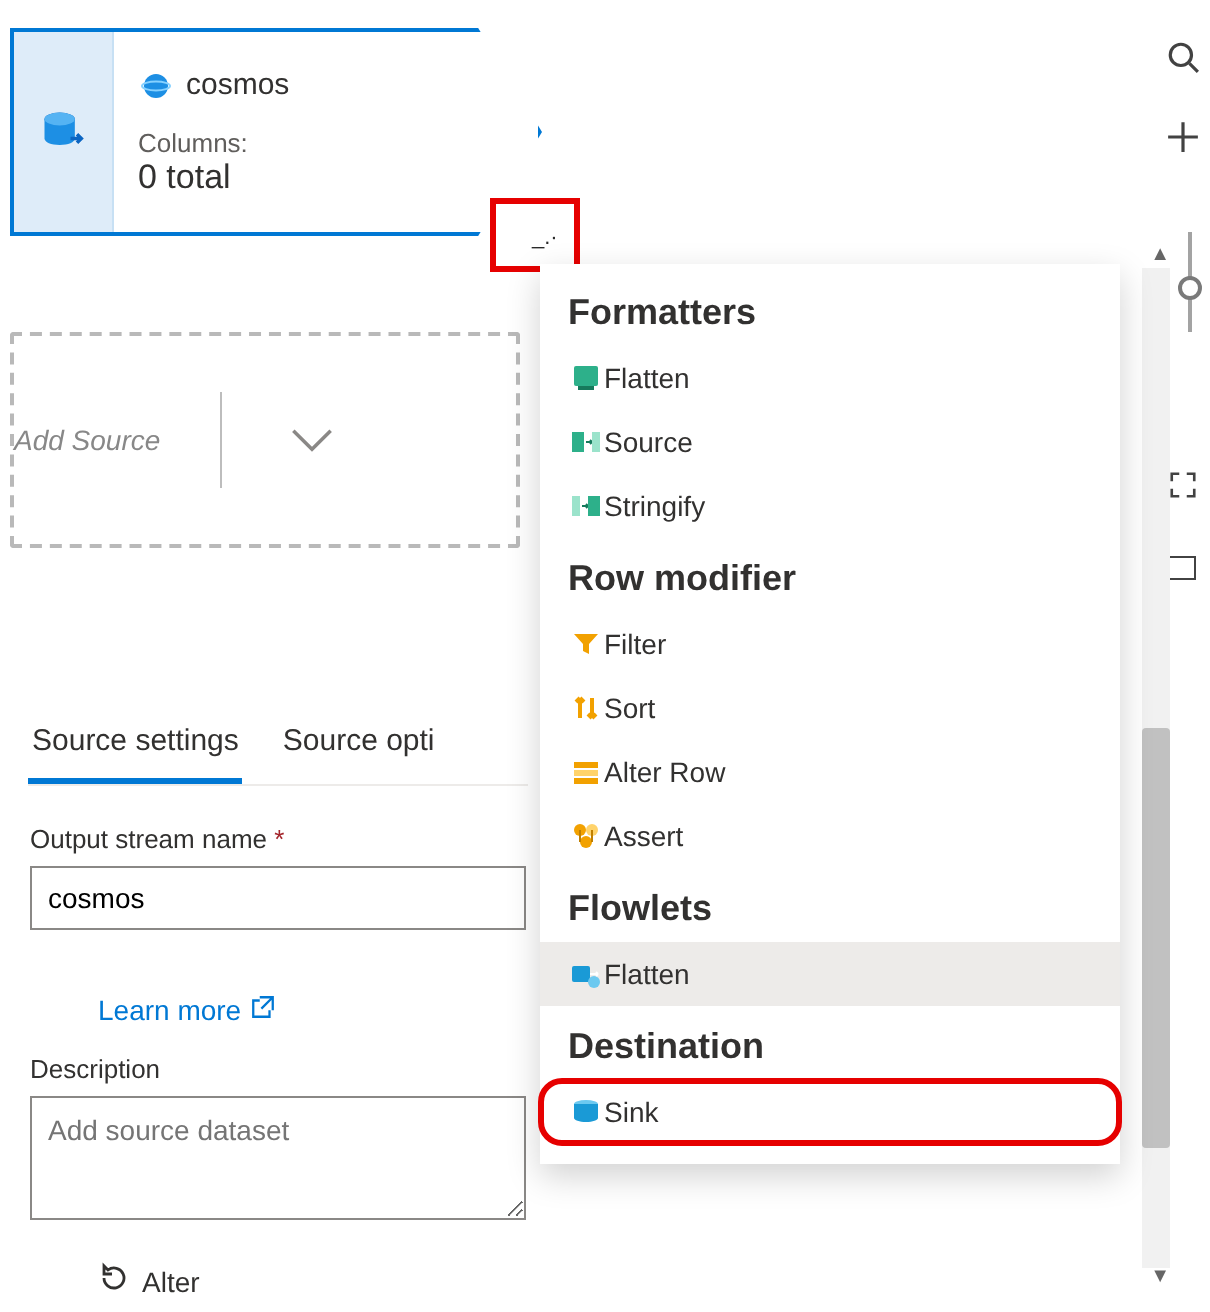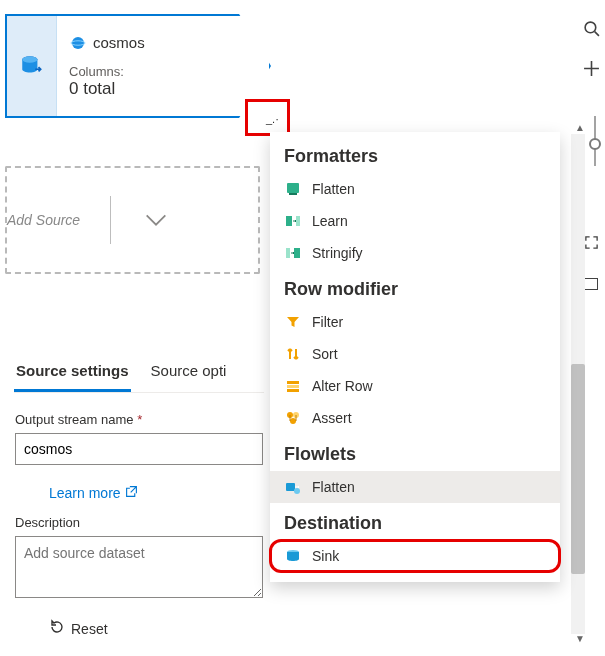--- a/index.html
+++ b/index.html
@@ -27,42 +27,42 @@
   .chevron-down { width:30px; height:30px; display:flex; align-items:center; justify-content:center; }
   .vdiv { width:1px; height:48px; background:#bdbdbd; }
 
   
   .plus-area { position:absolute; left:245px; top:99px; width:45px; height:37px; border:3px solid #e60000; background:transparent; }
   .plus-dot { position:absolute; left:266px; top:113px; font-size:11px; color:#2a2a2a; }
 
   
   .tabs { position:absolute; left:14px; top:362px; display:flex; gap:18px; border-bottom:1px solid #edebe9; width:250px;}
   .tab { padding:0 2px 10px 2px; color:#323130; font-size:15px; cursor:pointer;}
-  .tab.active { border-bottom:3px solid #0078d4; font-weight:700; color:#323130;}
+  .tab.active { border-bottom:3px solid #0078d4; font-weight:400; color:#323130;}
 
   
   .form { position:absolute; left:15px; top:412px; width:248px; }
   .label { font-size:13px; margin-bottom:6px; }
   .req { color:#a4262c; }
   .input { width:100%; border:1px solid #8a8886; padding:6px 8px; font-size:14px; height:32px;}
-  .link { color:#0078d4; display:inline-flex; align-items:center; gap:4px; margin:20px 0 14px 34px; cursor:pointer;}
+  .link { color:#0078d4; display:inline-flex; align-items:center; gap:4px; margin:32px 0 14px 34px; cursor:pointer;}
   .textarea { width:100%; border:1px solid #8a8886; padding:8px; font-size:14px; height:62px; color:#0369a1;}
   .reset { display:flex; align-items:center; gap:6px; color:#323130; margin-top:18px; margin-left:34px;}
 
   
   .rail { position:absolute; right:4px; top:18px; display:flex; flex-direction:column; gap:20px; align-items:center; color:#424242;}
   .rail-icon { width:20px; height:20px; display:flex; align-items:center; justify-content:center; }
 
   
   .menu {
     position:absolute; left:270px; top:132px; width:290px; background:#fff;
     box-shadow: 0 6px 16px rgba(0,0,0,0.18); padding:4px 0 10px 0;
   }
   .menu-group { padding:10px 14px 6px 14px; font-weight:600; font-size:18px;}
-  .menu-item { display:flex; align-items:center; gap:10px; padding:7px 14px; cursor:pointer; font-size:14px;}
+  .menu-item { display:flex; align-items:center; padding:7px 14px; cursor:pointer; font-size:14px;}
   .menu-item.hover { background:#edebe9; }
   .menu-item.highlight { outline:3px solid #e60000; outline-offset:-2px;border-radius:11px; }
   .mi-icon { width:18px; height:18px; display:flex; align-items:center; justify-content:center; }
 
   
   .scrollbar { position:absolute; right:20px; top:134px; width:14px; height:500px; background:#f1f1f1;}
   .scrollthumb { position:absolute; right:20px; top:364px; width:14px; height:210px; background:#c1c1c1; border-radius:2px;}
   .scroll-up { position:absolute; right:20px; top:122px; color:#666; font-size:10px;}
   .scroll-dn { position:absolute; right:20px; top:633px; color:#666; font-size:10px;}
 
@@ -131,21 +131,21 @@
     </span>
   </a>
   <div class="label">Description</div>
   <textarea class="textarea" placeholder="Add source dataset" style=""></textarea>
   <div class="reset">
     <span>
       <svg width="16" height="16" viewBox="0 0 16 16">
           <path d="M3 8a5 5 0 1 0 2-4L3 2v4h4" stroke="#323130" stroke-width="1.4" fill="none"></path>
         </svg>
     </span>
-    <span>Reset</span>
+    <span>Alter</span>
   </div>
 </div>
 
 <div class="rail">
   <div class="rail-icon">
     <svg width="17" height="17" viewBox="0 0 16 16">
         <circle cx="7" cy="7" r="5" stroke="#424242" stroke-width="1.5" fill="none"></circle>
         <path d="M11 11l4 4" stroke="#424242" stroke-width="1.5"></path>
       </svg>
   </div>
@@ -187,21 +187,21 @@
     <span>Flatten</span>
   </div>
   <div class="menu-item">
     <span class="mi-icon">
         <svg width="16" height="16">
           <rect x="1" y="3" width="6" height="10" fill="#2db08a"></rect>
           <path d="M8 8h3m0 0l-1-1m1 1l-1 1" stroke="#167a5c" stroke-width="1"></path>
           <rect x="11" y="3" width="4" height="10" fill="#9be3cb"></rect>
         </svg>
       </span>
-    <span>Learn</span>
+    <span>Source</span>
   </div>
   <div class="menu-item">
     <span class="mi-icon">
         <svg width="16" height="16">
           <rect x="1" y="3" width="4" height="10" fill="#9be3cb"></rect>
           <path d="M6 8h3m0 0l-1-1m1 1l-1 1" stroke="#167a5c" stroke-width="1"></path>
           <rect x="9" y="3" width="6" height="10" fill="#2db08a"></rect>
         </svg>
       </span>
     <span>Stringify</span>

